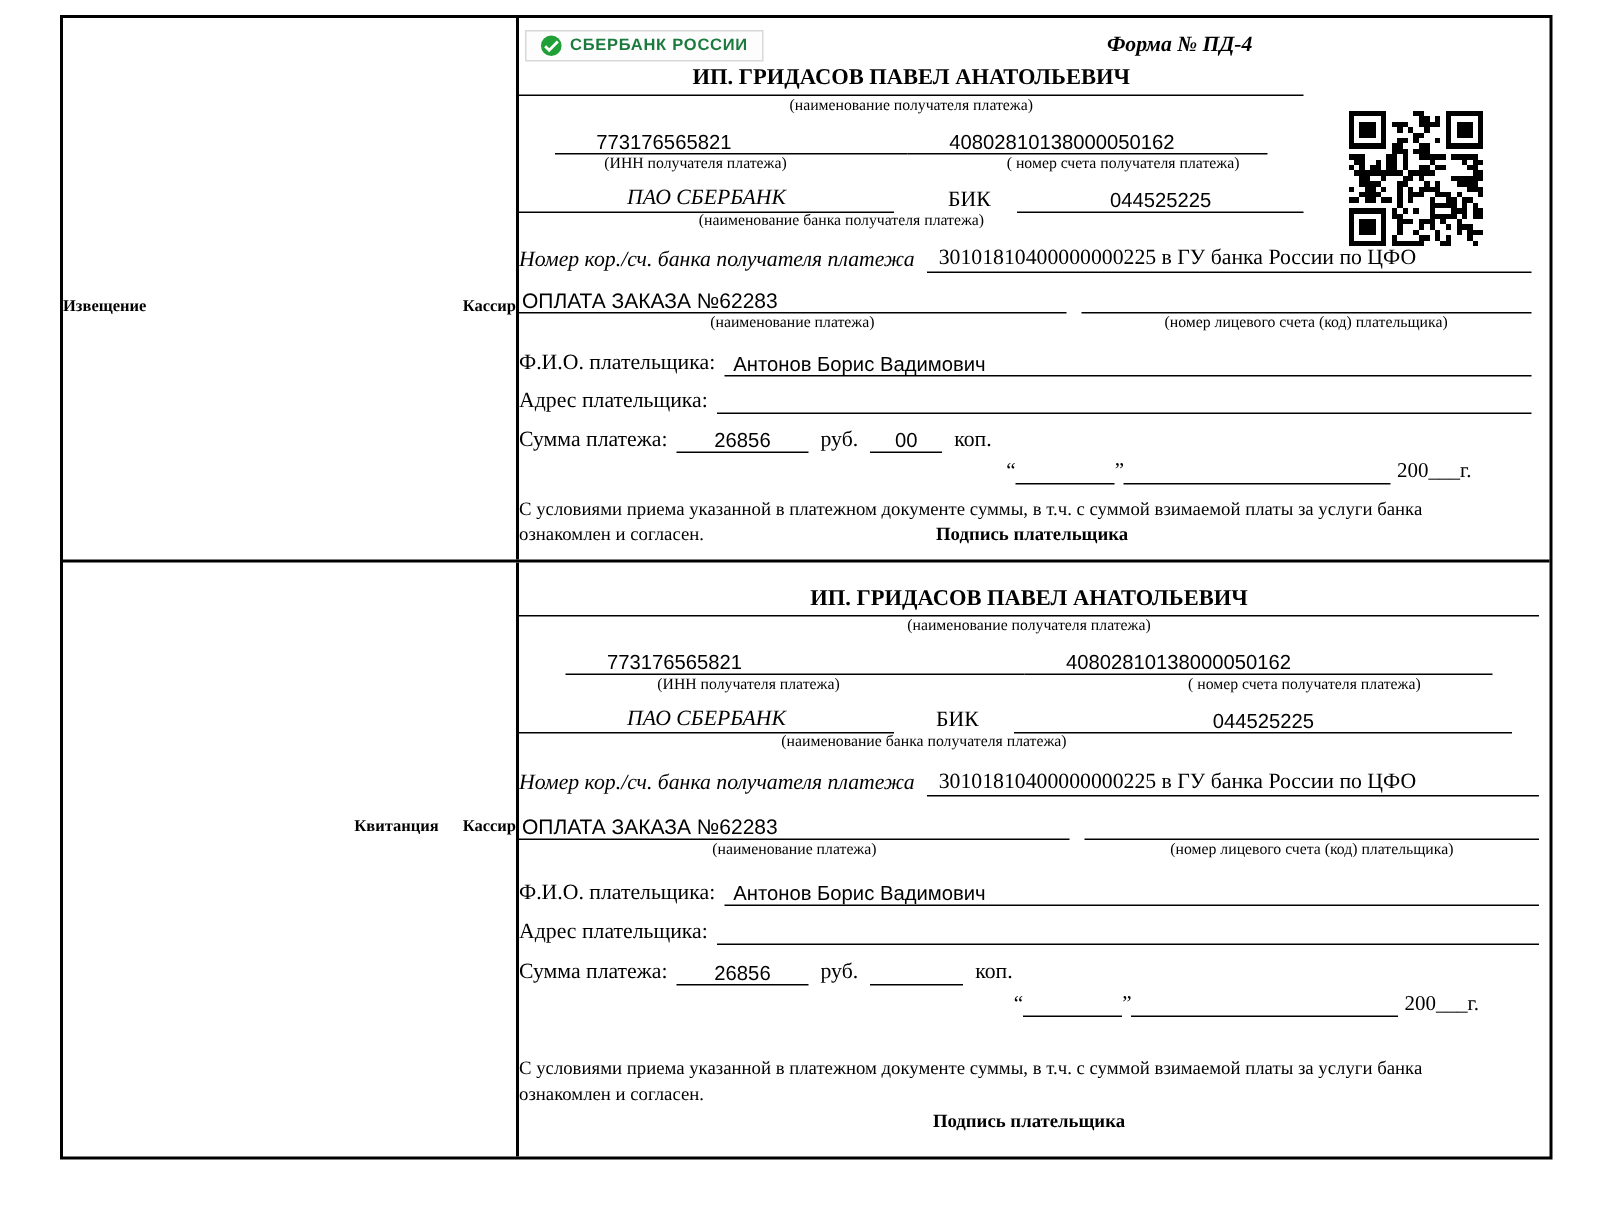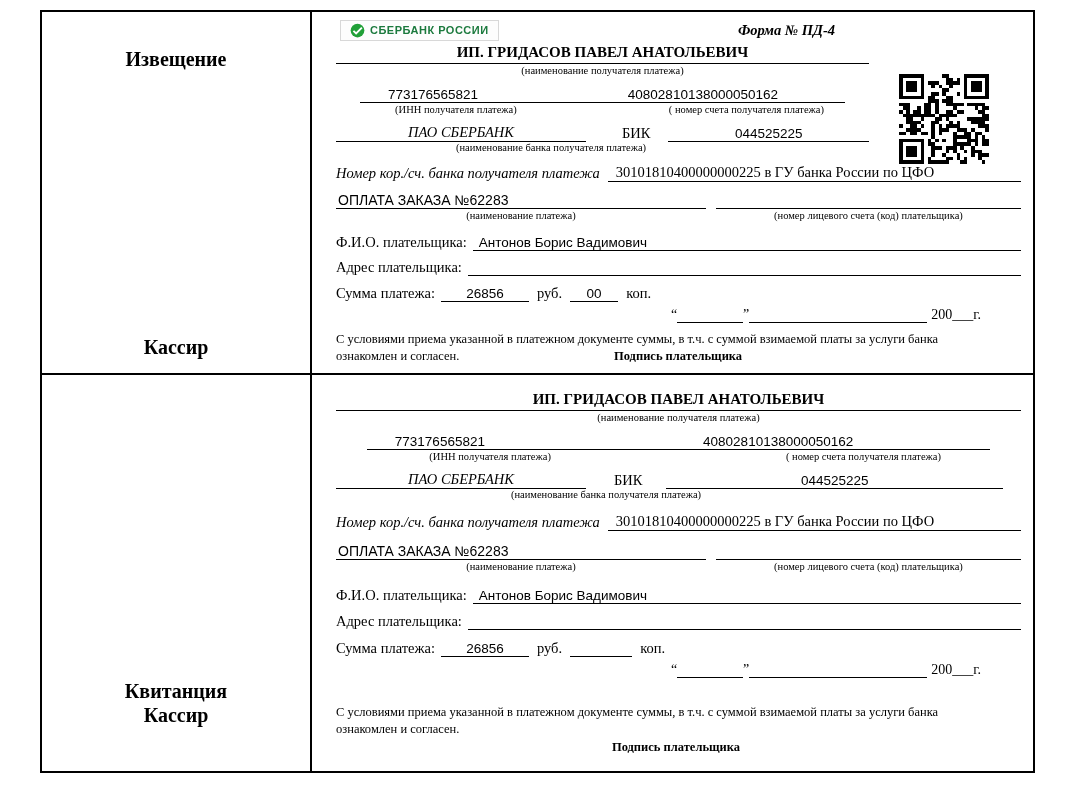--- a/index.html
+++ b/index.html
@@ -5,24 +5,24 @@
   * { margin:0; padding:0; box-sizing:border-box; }
   html,body { background:#fff; }
   body {
     position:relative; width:1073px; height:807px;
     font-family:"Liberation Serif", serif; color:#000; overflow:hidden;
   }
   .form { position:absolute; left:40px; top:10px; width:995px; height:763px; border:2px solid #000; }
   .section { display:flex; }
   .section-top { height:363px; border-bottom:2px solid #000; position:relative; }
   .section-bottom { height:396px; position:relative; }
-  .left-col { width:270px; border-right:2px solid #000; display:flex; flex-direction:column; align-items:center; font-weight:bold; font-size:20px; flex-shrink:0; }
+  .left-col { width:304px; border-right:2px solid #000; display:flex; flex-direction:row; align-items:center; font-weight:bold; font-size:11px; flex-shrink:0; }
   .left-col-top { justify-content:space-between; padding:36px 0 14px; }
-  .left-col-bottom { justify-content:flex-end; padding-bottom:44px; gap:1px; }
-  .content { flex:1; padding:6px 12px 2px 24px; font-size:14.5px; position:relative; }
+  .left-col-bottom { justify-content:flex-end; padding-bottom:44px; gap:16px; }
+  .content { flex:1; padding:6px 12px 2px 0; font-size:14.5px; position:relative; }
   .row { display:flex; align-items:flex-end; }
   .u { border-bottom:1px solid #000; }
   .cap { font-size:10.5px; text-align:center; line-height:1.25; }
   .val { font-family:"Liberation Sans", sans-serif; font-size:13.5px; }
   .narrow-zone { margin-right:152px; }
   .hdr-row { display:flex; align-items:center; height:24px; margin-bottom:2px; }
   .logo-box { display:flex; align-items:center; gap:5px; border:1px solid #d8d8d8; padding:2px 9px; margin-left:4px; background:#fdfdfd; }
   .logo-text { font-family:"Liberation Sans", sans-serif; font-weight:bold; font-size:11px; letter-spacing:0.5px; }
   .form-title { margin-left:auto; margin-right:186px; font-weight:bold; font-style:italic; font-size:14.5px; white-space:nowrap; }
   .recipient { text-align:center; font-weight:bold; font-size:15px; padding-bottom:2px; }

